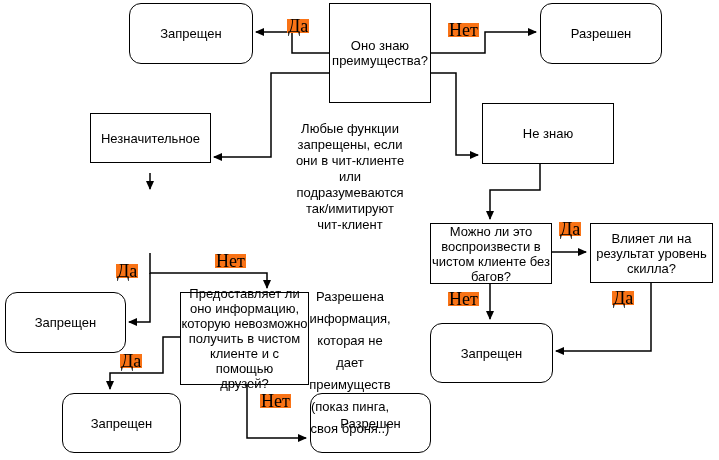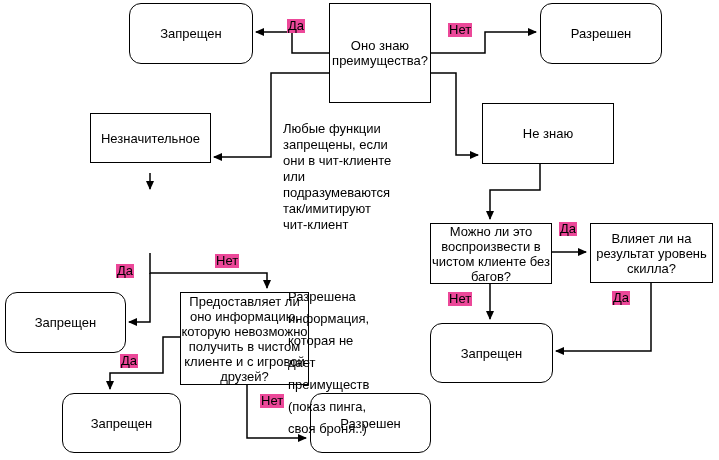--- a/index.html
+++ b/index.html
@@ -19,31 +19,32 @@
     border:1.5px solid #000;
     background:#fff;
     display:flex;align-items:center;justify-content:center;
     text-align:center;
     font-size:13px;line-height:15px;
     white-space:pre-line;
   }
   .node.rounded{border-radius:12px;}
   .note{
     position:absolute;
-    text-align:left;
+    text-align:center;
     font-size:13px;
     white-space:pre-line;
   }
   .note.center-note{line-height:16px;}
   .note.right-note{line-height:22px;}
   .edge-label{
     position:absolute;
-    font-size:13px;line-height:14px;
-    background:#ec4899;
+    font-size:18px;line-height:14px;
+    background:#f97316;
     padding:0 1px;
+    font-family:Liberation Serif, serif;
   }
 </style>
 </head>
 <body>
 
 <div class="canvas">
 
   <svg class="edges" width="719" height="460" viewBox="0 0 719 460" xmlns="http://www.w3.org/2000/svg">
     <defs>
       <marker id="arw" markerUnits="userSpaceOnUse" markerWidth="9" markerHeight="8" viewBox="0 0 9 8" refX="8" refY="4" orient="auto">
@@ -85,21 +86,21 @@
 воспроизвести в
 чистом клиенте без
 багов?</div>
 
   <div class="node rounded" style="left:5px;top:292px;width:121px;height:61px">Запрещен</div>
 
   <div class="node" style="left:180px;top:292px;width:129px;height:93px">Предоставляет ли
 оно информацию,
 которую невозможно
 получить в чистом
-клиенте и с игровой
+клиенте и с помощью
 друзей?</div>
 
   <div class="node rounded" style="left:430px;top:323px;width:123px;height:60px">Запрещен</div>
 
   <div class="node rounded" style="left:62px;top:393px;width:119px;height:60px">Запрещен</div>
 
   <div class="node rounded" style="left:310px;top:393px;width:121px;height:60px">Разрешен</div>
 
   <div class="note center-note" style="left:283px;top:121px;width:134px">Любые функции
 запрещены, если

